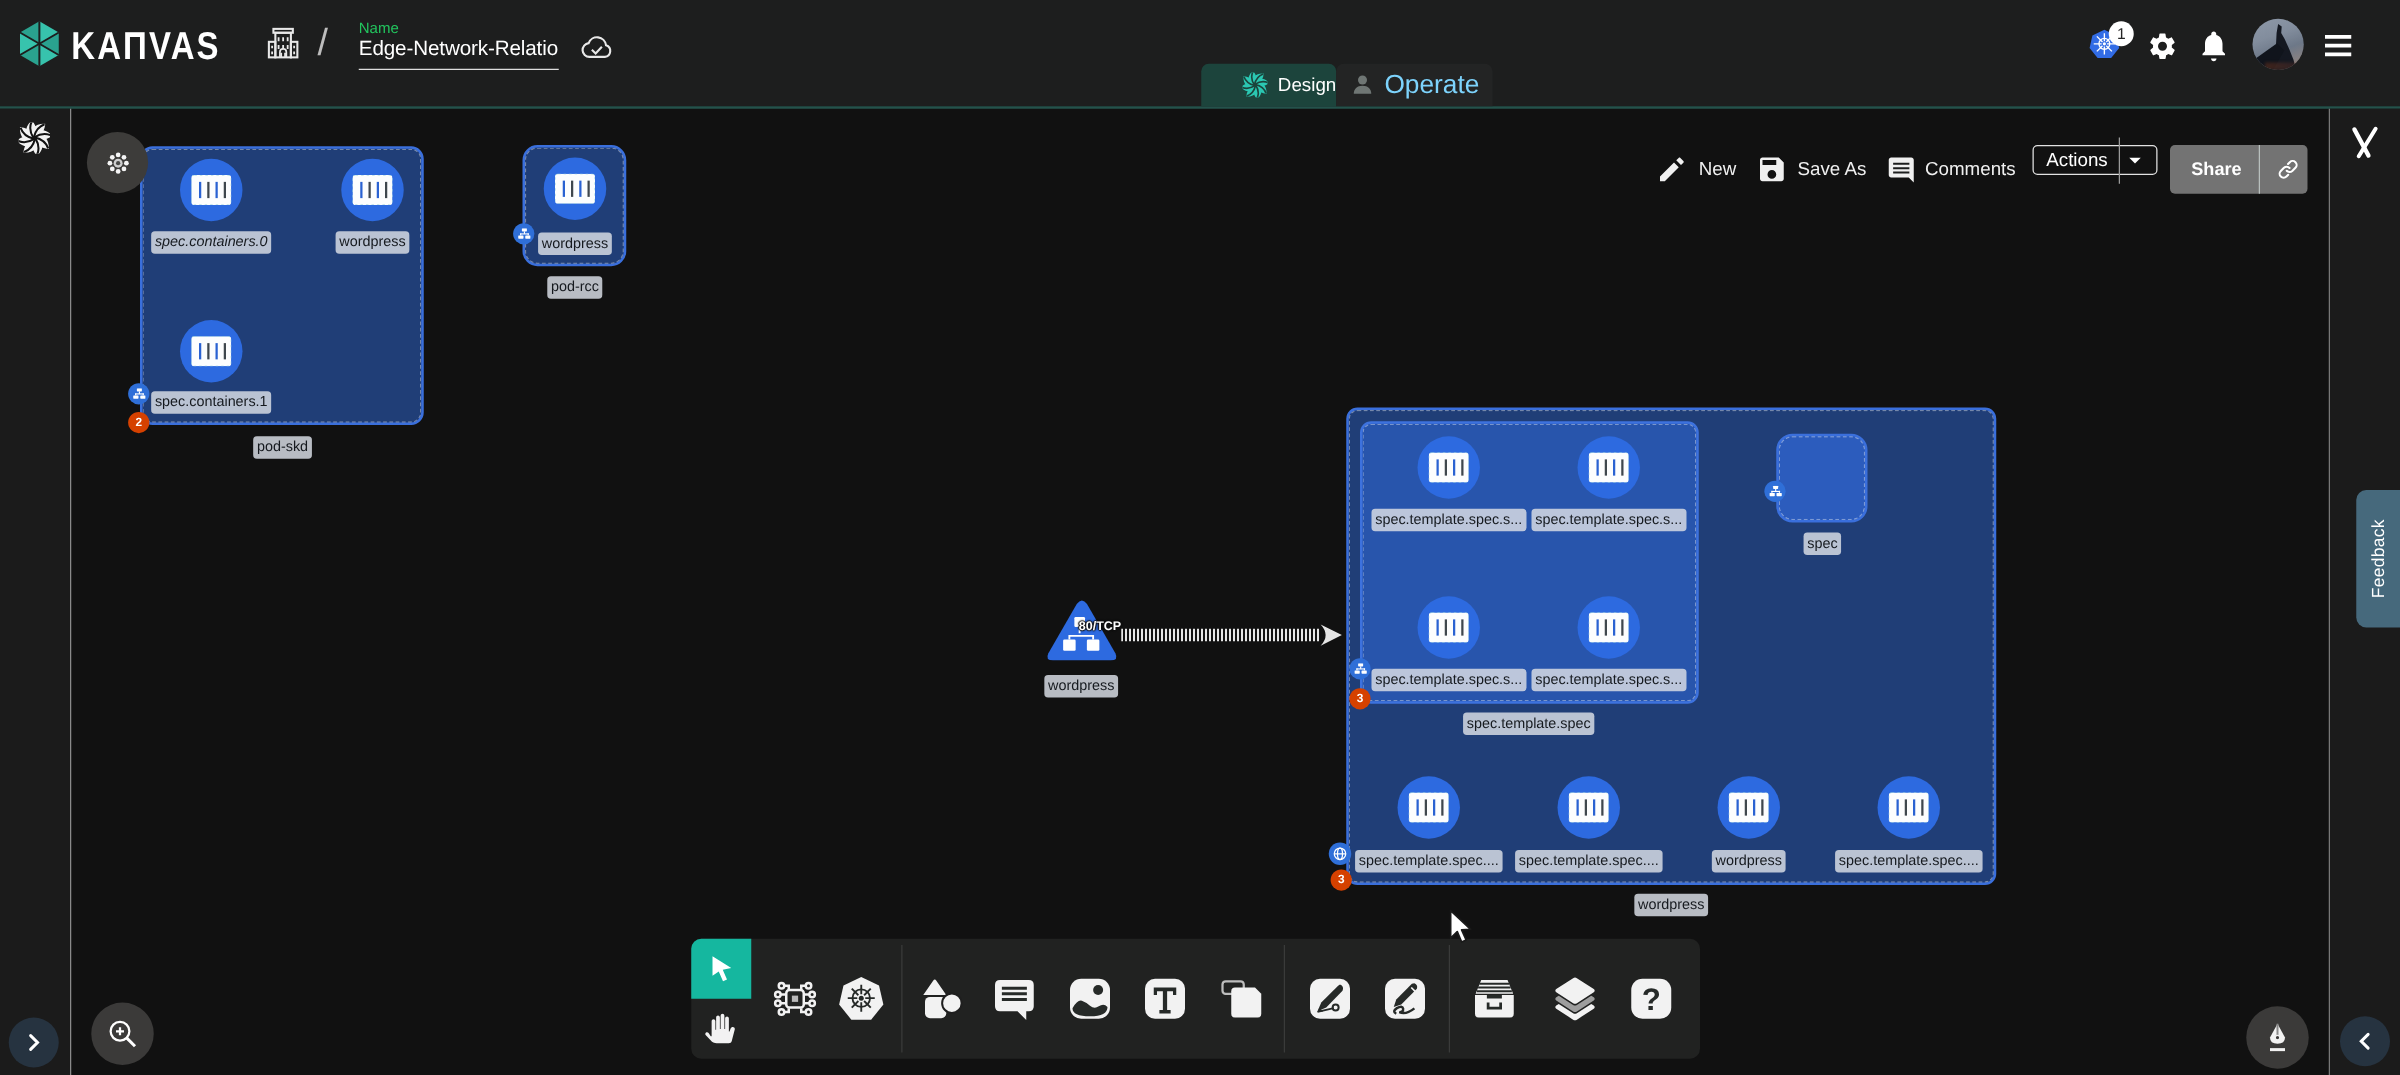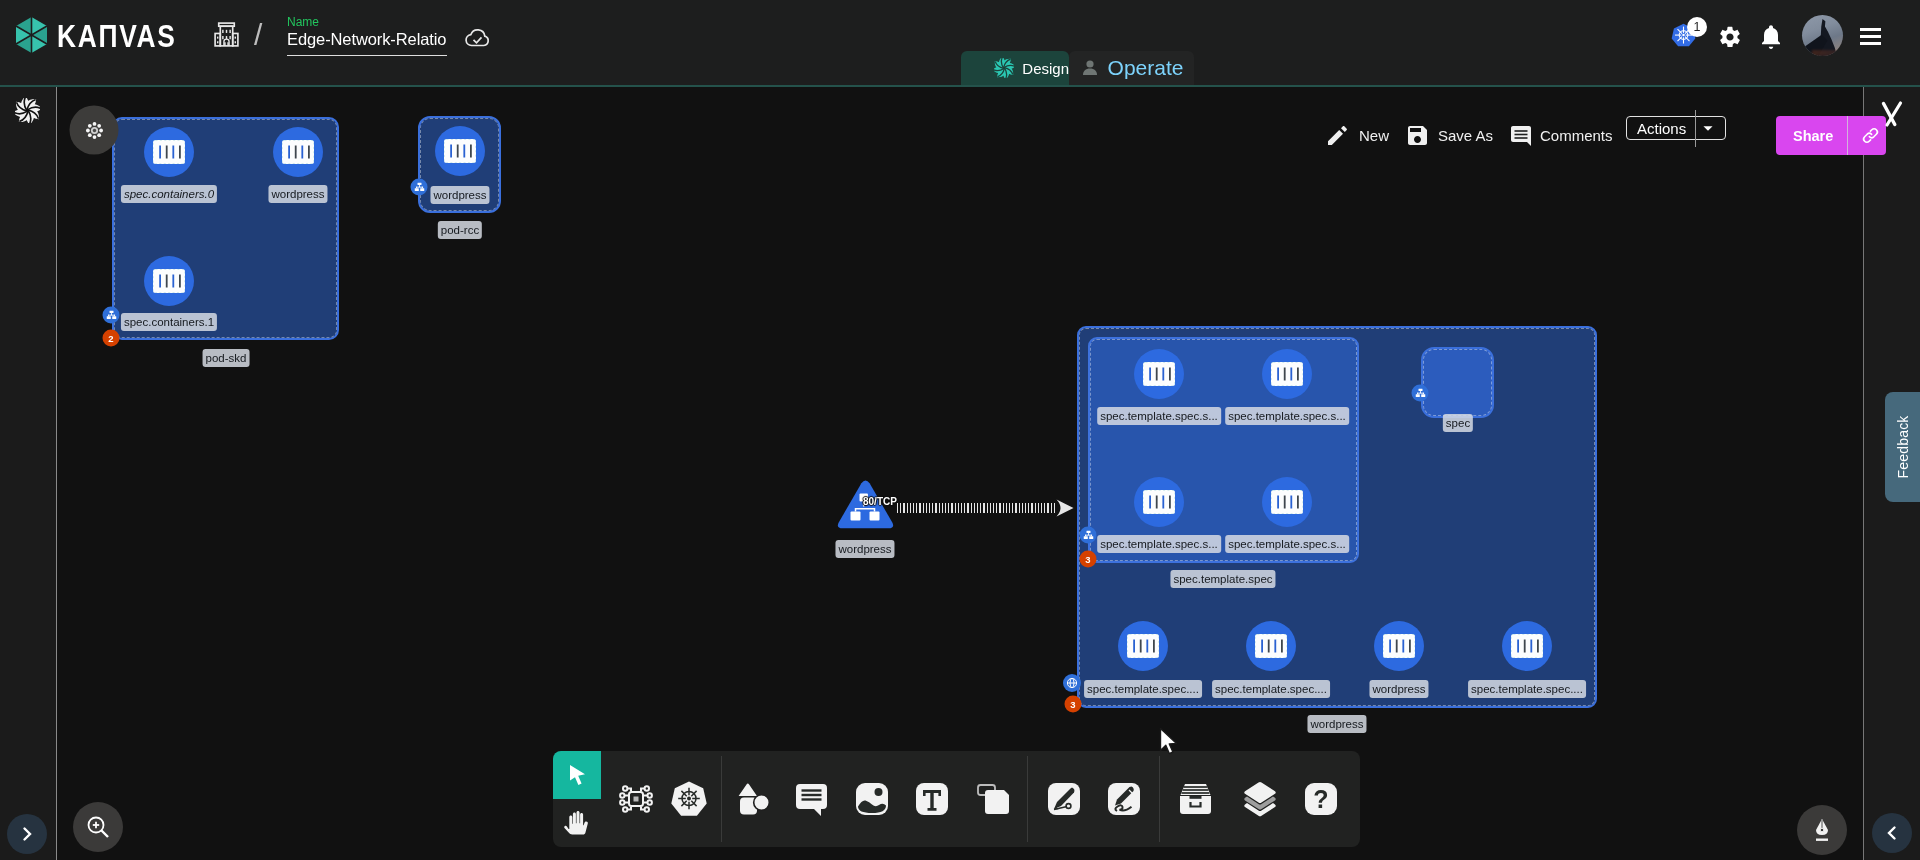--- a/index.html
+++ b/index.html
@@ -148,21 +148,21 @@
     </g>
 </svg>
 <div class="abs" style="left:1540px;top:127px;color:#f0f0f0;font-size:15px;">Comments</div>
 <div class="abs" style="left:1626px;top:116px;width:100px;height:24px;border:1px solid #e2e2e2;border-radius:4px;box-sizing:border-box;display:flex;align-items:center;">
   <span style="color:#fff;font-size:15px;padding-left:10px;">Actions</span>
   <div style="width:1px;height:37px;background:#9a9a9a;margin-left:9px;"></div>
   <svg width="22" height="22" viewBox="0 0 24 24" fill="#fff" style="margin-left:1px;">
       <path d="M7,10 l5,5 l5,-5 z"></path>
     </svg>
 </div>
-<div class="abs" style="left:1736px;top:116px;width:110px;height:39px;background:#d946ef;border-radius:4px;display:flex;align-items:center;margin-left:40px;">
+<div class="abs" style="left:1736px;top:116px;width:110px;height:39px;background:#737373;border-radius:4px;display:flex;align-items:center;">
   <span style="color:#fff;font-size:14.5px;font-weight:bold;padding-left:17px;">Share</span>
   <div style="width:1px;height:39px;background:#cfd8d6;margin-left:14px;opacity:0.75;"></div>
   <svg width="19" height="19" viewBox="0 0 24 24" fill="none" stroke="#fff" stroke-width="2.1" stroke-linecap="round" style="margin-left:13px;">
     <path d="M10.6,13.4 a4,4 0 0 0 5.6,0.2 l3.2,-3.2 a4,4 0 0 0 -5.7,-5.7 l-1.8,1.8"></path>
     <path d="M13.4,10.6 a4,4 0 0 0 -5.6,-0.2 L4.6,13.6 a4,4 0 0 0 5.7,5.7 l1.8,-1.8"></path>
   </svg>
 </div>
 <svg class="abs" style="left:1878px;top:98px;" width="28" height="30" viewBox="0 0 28 30" fill="none" stroke="#fff" stroke-linecap="round">
   <path d="M5.5,5.5 L16.8,26.5" stroke-width="3.4"></path>
   <path d="M22.5,5 L9,27" stroke-width="3.2"></path>
@@ -352,21 +352,21 @@
     <svg width="10" height="9" viewBox="0 0 10 9" fill="#fff">
       <rect x="3" y="0" width="4" height="2.6" rx="0.5"></rect>
       <rect x="0" y="5.8" width="4.3" height="2.6" rx="0.5"></rect>
       <rect x="5.7" y="5.8" width="4.3" height="2.6" rx="0.5"></rect>
       <rect x="4.6" y="2.6" width="0.9" height="2"></rect>
       <rect x="1.6" y="4.2" width="7" height="0.9"></rect>
       <rect x="1.6" y="4.2" width="0.9" height="1.6"></rect>
       <rect x="7.6" y="4.2" width="0.9" height="1.6"></rect>
     </svg>
   </div>
-<div class="grouplab" style="left:1458px;top:414px;">spec</div>
+<div class="grouplab" style="left:1458px;top:426px;">spec</div>
 <div class="node" style="left:1143px;top:646px;">
     <svg width="32" height="24" viewBox="0 0 32 24">
       <rect width="32" height="24" rx="2.5" fill="#fcfdfe" stroke="#9ad2d8" stroke-width="0.8" stroke-dasharray="2 2.4"></rect>
       <rect x="6.2" y="5.5" width="1.8" height="13" fill="#2a62d2"></rect>
       <rect x="12.8" y="5.5" width="1.8" height="13" fill="#3f474e"></rect>
       <rect x="19.4" y="5.5" width="1.8" height="13" fill="#2a62d2"></rect>
       <rect x="26" y="5.5" width="1.8" height="13" fill="#3f474e"></rect>
     </svg>
   </div>
 <div class="node" style="left:1271px;top:646px;">

